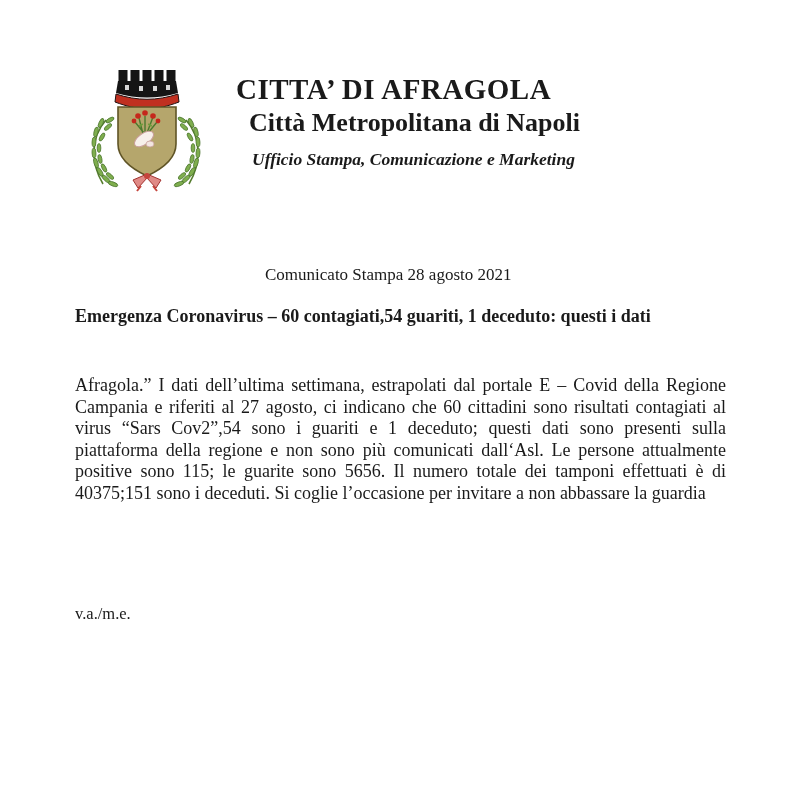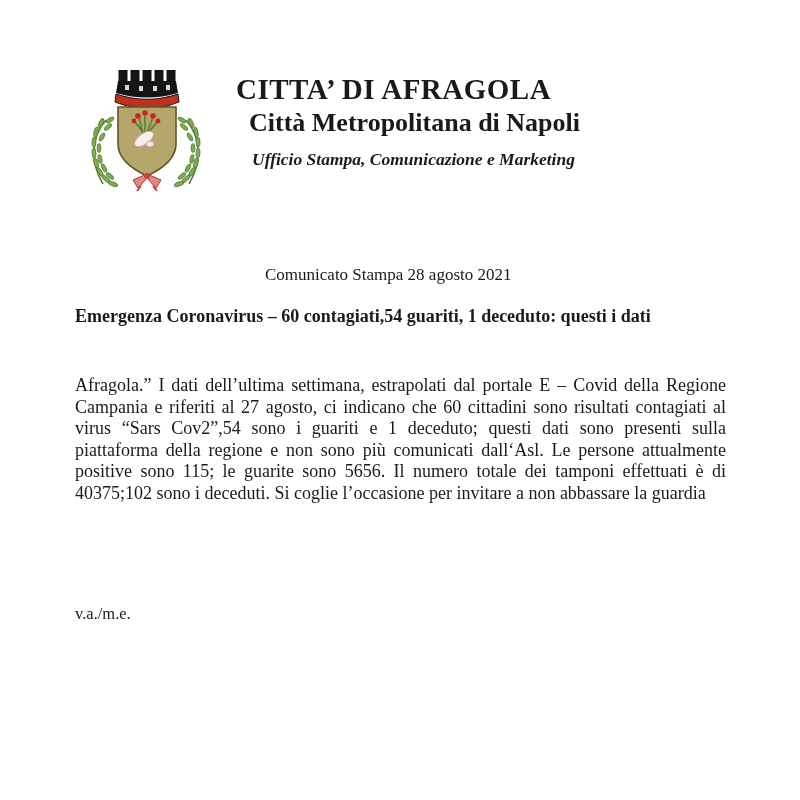--- a/index.html
+++ b/index.html
@@ -143,18 +143,18 @@
   <div class="headline">
       <div class="jline">Emergenza Coronavirus – 60 contagiati,54 guariti, 1 deceduto: questi i dati</div>
     </div>
 
   <div class="body-par">
       <div class="jline">Afragola.” I dati dell’ultima settimana, estrapolati dal portale E – Covid della Regione</div>
       <div class="jline">Campania e riferiti al 27 agosto, ci indicano che 60 cittadini sono risultati contagiati al</div>
       <div class="jline">virus “Sars Cov2”,54 sono i guariti e 1 deceduto; questi dati sono presenti sulla</div>
       <div class="jline">piattaforma della regione e non sono più comunicati dall‘Asl. Le persone attualmente</div>
       <div class="jline">positive sono 115; le guarite sono 5656. Il numero totale dei tamponi effettuati è di</div>
-      <div class="jline">40375;102 sono i deceduti. Si coglie l’occasione per invitare a non abbassare la guardia</div>
+      <div class="jline">40375;151 sono i deceduti. Si coglie l’occasione per invitare a non abbassare la guardia</div>
     </div>
 
   <div class="signature">v.a./m.e.</div>
 
 </div>
 
 </body></html>

